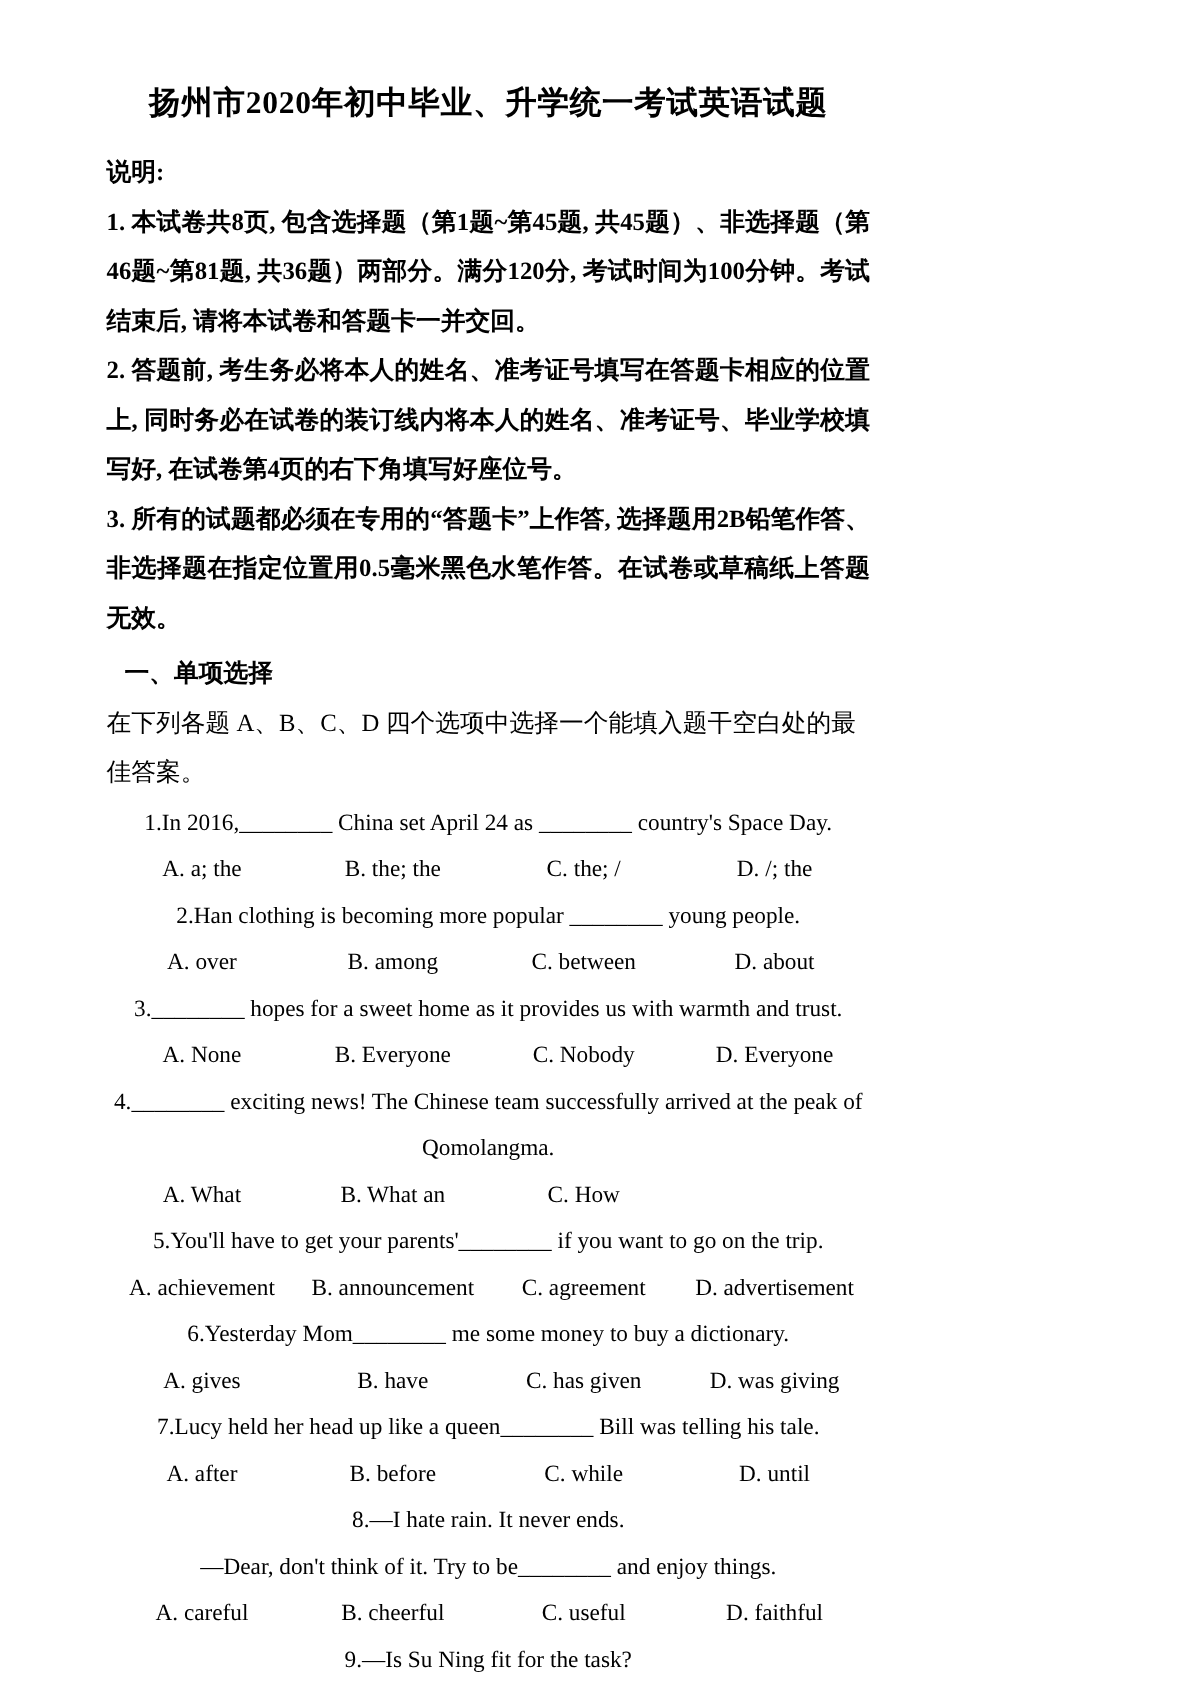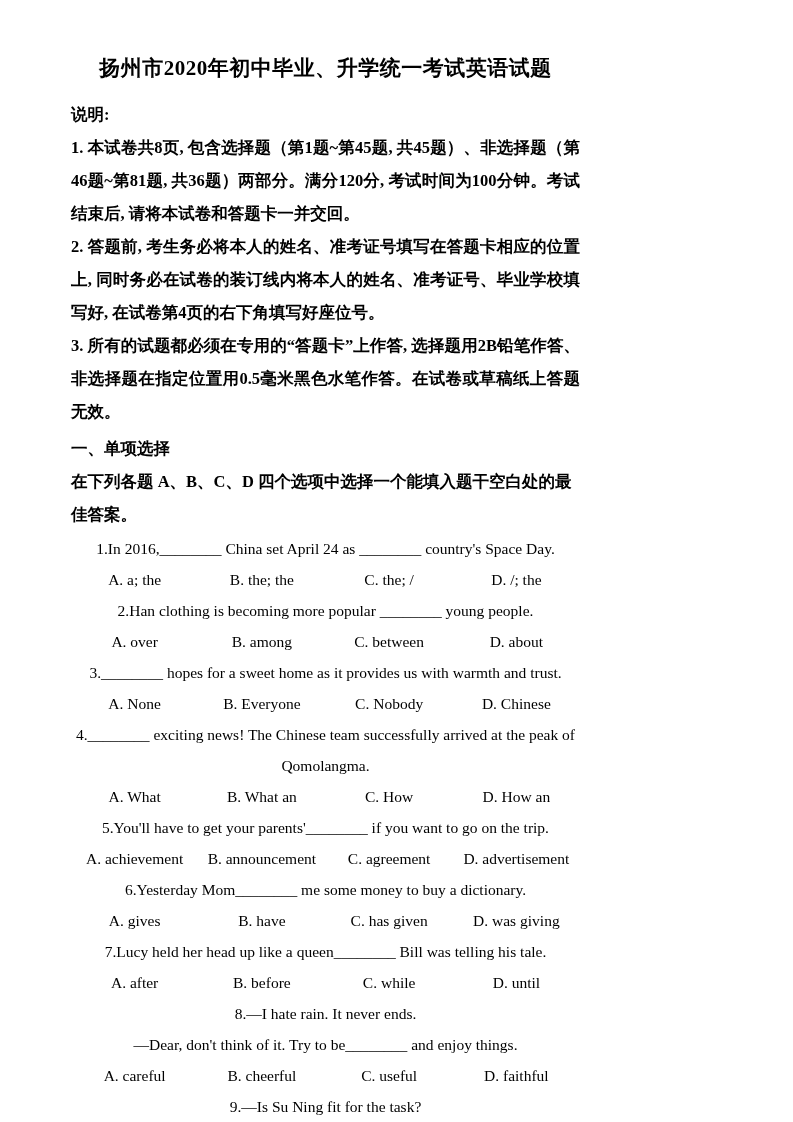--- a/index.html
+++ b/index.html
@@ -28,28 +28,28 @@
   .instr-item {
     font-size: 16.5px;
     line-height: 33px;
     margin: 0;
     text-align: justify;
     font-weight: 700;
   }
   .section-heading {
     font-size: 16.5px;
     line-height: 33px;
-    margin: 4px 0 0 0;
+    margin: 4px 0 0 12px;
     font-weight: 700;
   }
   .section-intro {
     font-size: 16.5px;
     line-height: 33px;
     margin: 0 0 2px 0;
-    font-weight: 700;
+    font-weight: 400;
   }
   .question { margin: 0; }
   .q-line {
     font-size: 15.5px;
     line-height: 31px;
     margin: 0;
     text-align: center;
   }
   .options {
     display: grid;
@@ -93,30 +93,29 @@
           <span class="q-line option">C. between</span>
           <span class="q-line option">D. about</span>
         </div>
       </div>
       <div class="question">
         <p class="q-line stem">3.________ hopes for a sweet home as it provides us with warmth and trust.</p>
         <div class="options">
           <span class="q-line option">A. None</span>
           <span class="q-line option">B. Everyone</span>
           <span class="q-line option">C. Nobody</span>
-          <span class="q-line option">D. Chinese</span>
+          <span class="q-line option">D. Everyone</span>
         </div>
       </div>
       <div class="question">
         <p class="q-line stem">4.________ exciting news! The Chinese team successfully arrived at the peak of Qomolangma.</p>
         <div class="options">
           <span class="q-line option">A. What</span>
           <span class="q-line option">B. What an</span>
           <span class="q-line option">C. How</span>
-          <span class="q-line option">D. How an</span>
         </div>
       </div>
       <div class="question">
         <p class="q-line stem">5.You'll have to get your parents'________ if you want to go on the trip.</p>
         <div class="options">
           <span class="q-line option">A. achievement</span>
           <span class="q-line option">B. announcement</span>
           <span class="q-line option">C. agreement</span>
           <span class="q-line option">D. advertisement</span>
         </div>

